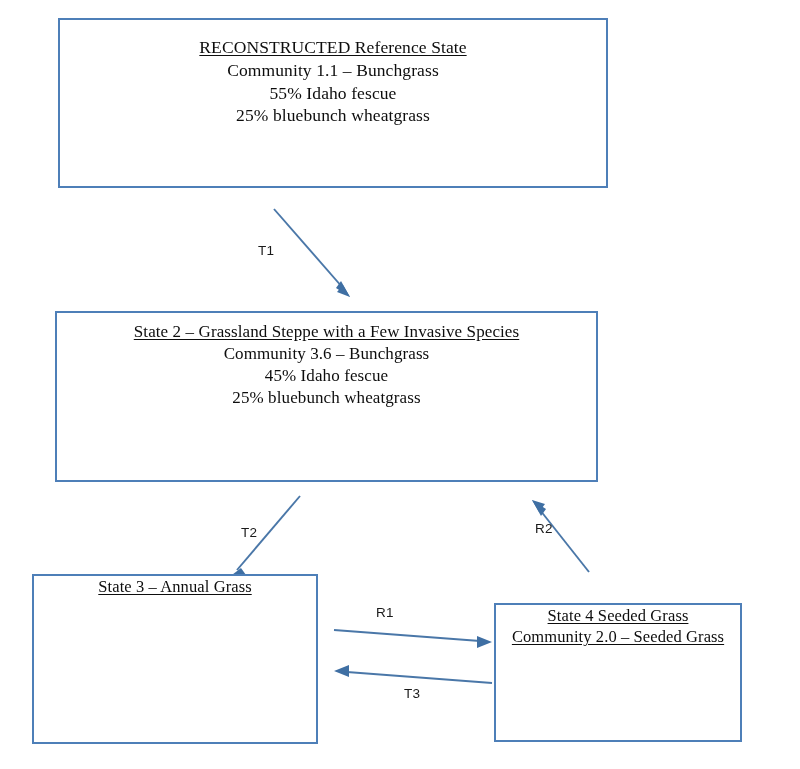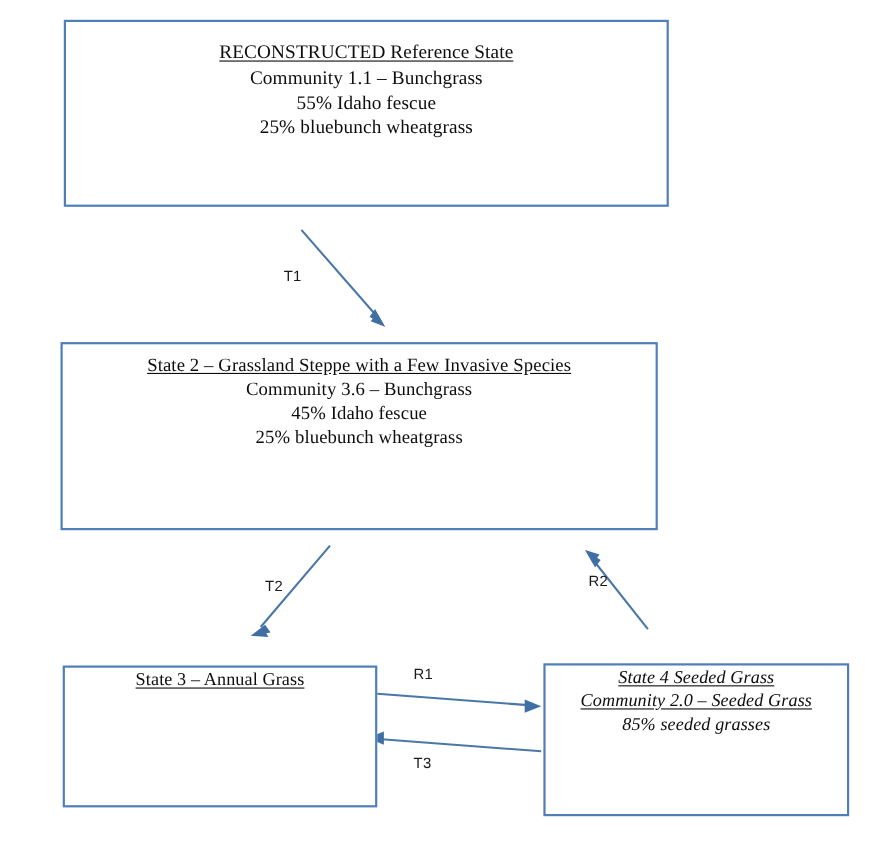--- a/index.html
+++ b/index.html
@@ -58,31 +58,29 @@
   #box-reference .stack { margin-top: 16px; }
 
   #box-state2 {
     left: 55px;  top: 311px;
     width: 543px; height: 171px;
     font-size: 17px;
   }
   #box-state2 .stack { margin-top: 8px; }
 
   #box-state3 {
-    left: 32px;  top: 605px;
-    width: 286px; height: 129px;
+    left: 32px;  top: 574px;
+    width: 286px; height: 170px;
     font-size: 16.5px;
-    margin-left: 25px;
   }
 
   #box-state4 {
     left: 494px; top: 603px;
-    width: 278px; height: 139px;
+    width: 248px; height: 139px;
     font-size: 16.5px;
-    font-style: italic;
   }
 
   
   #arrow-layer {
     position: absolute;
     left: 0; top: 0;
     width: 800px; height: 769px;
     pointer-events: none;
   }
   #arrow-layer .arrow-line {
@@ -101,21 +99,21 @@
     font-size: 13.5px;
     font-weight: 400;
     color: #1a1a1a;
     letter-spacing: 0.2px;
     white-space: nowrap;
   }
   #label-t1 { left: 258px; top: 243px; }
   #label-t2 { left: 241px; top: 525px; }
   #label-r2 { left: 523px; top: 521px; margin-left: 12px; }
   #label-r1 { left: 376px; top: 605px; }
-  #label-t3 { left: 376px; top: 686px; }
+  #label-t3 { left: 404px; top: 686px; }
 </style>
 </head>
 <body>
 
 <div id="canvas">
 
   <svg id="arrow-layer" viewBox="0 0 800 769" width="800" height="769" xmlns="http://www.w3.org/2000/svg">
 
     <g>
       <line class="arrow-line" x1="274" y1="209" x2="343" y2="288"></line>
@@ -173,17 +171,16 @@
   <div class="state-box" id="box-state3">
     <div class="stack">
       <span class="line underline">State 3 – Annual Grass</span>
     </div>
   </div>
 
   <div class="state-box" id="box-state4">
     <div class="stack">
       <span class="line underline">State 4 Seeded Grass</span>
       <span class="line underline">Community 2.0 – Seeded Grass</span>
-      <span class="line">85% seeded grasses</span>
     </div>
   </div>
 
 </div>
 
 </body></html>

